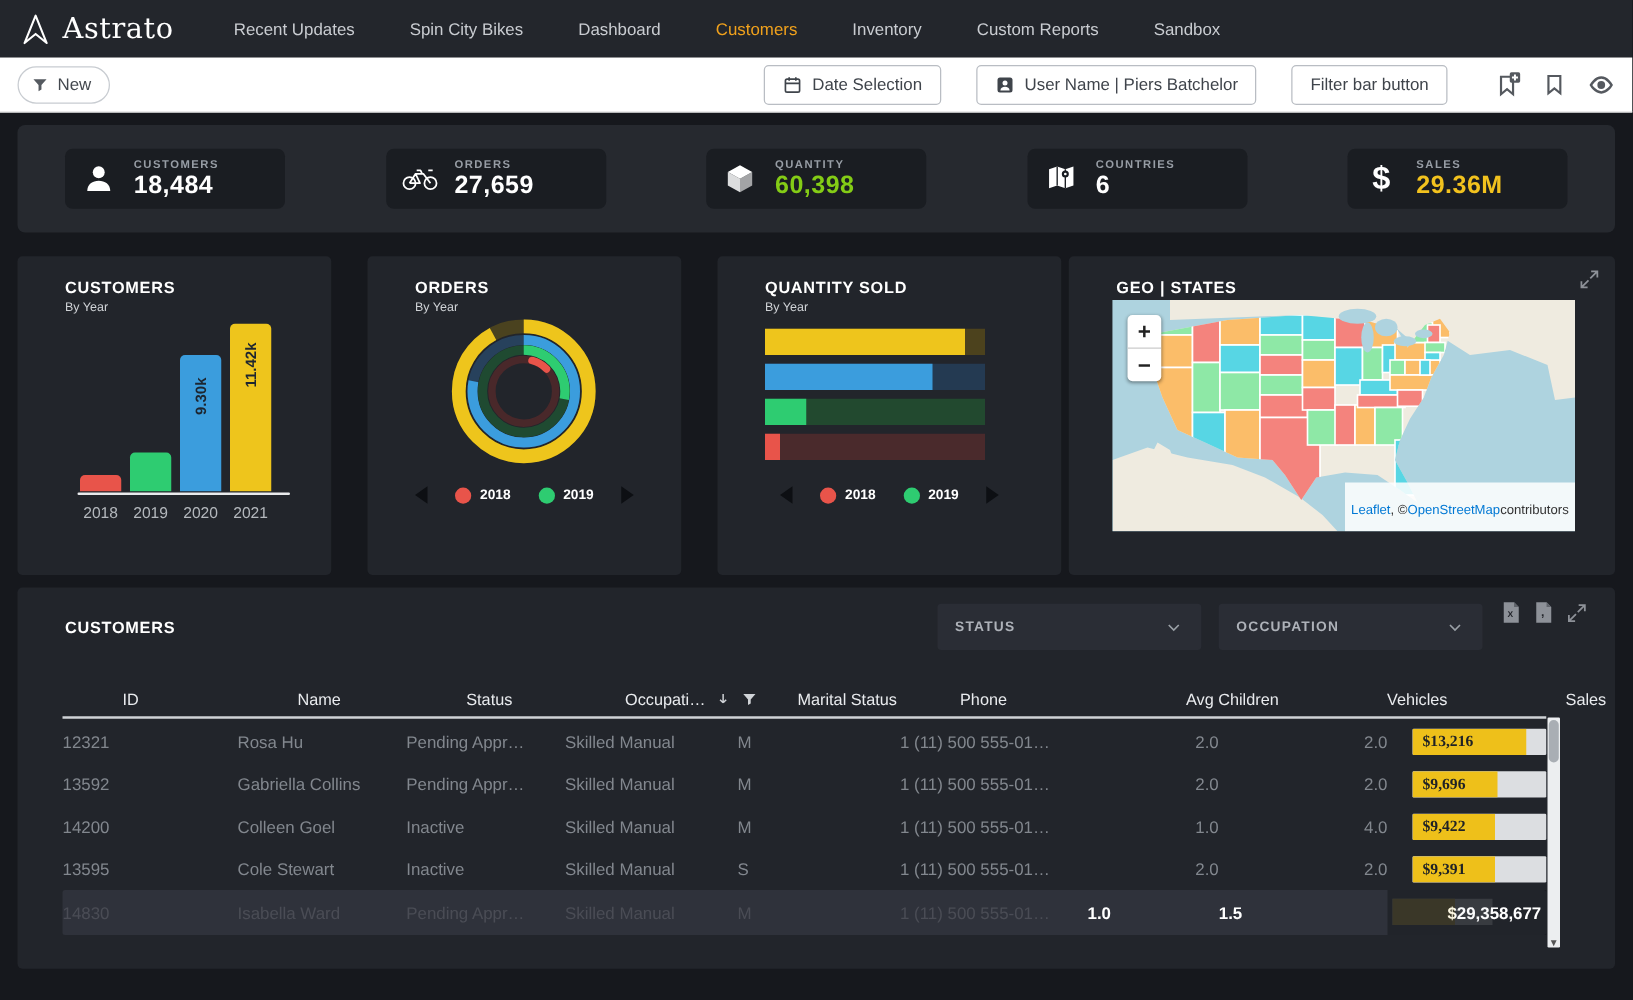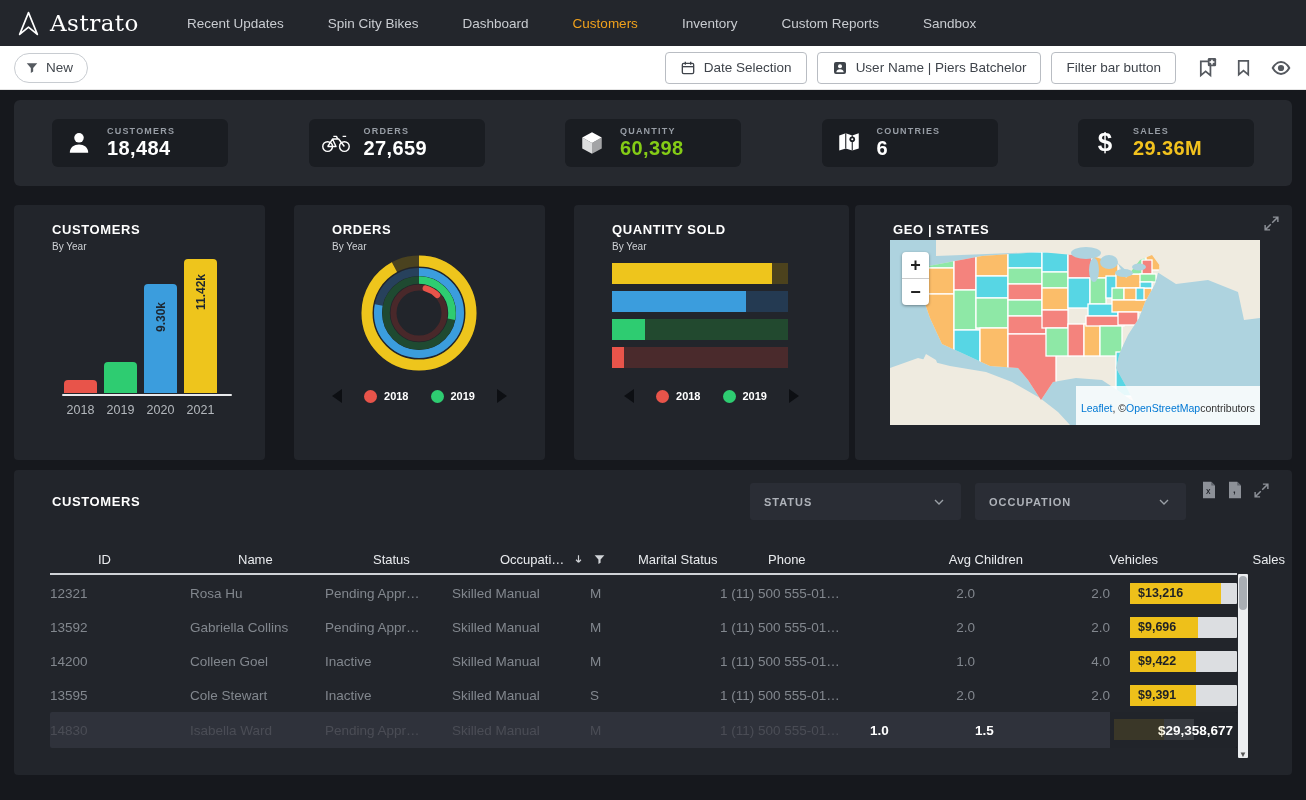--- a/index.html
+++ b/index.html
@@ -13,21 +13,21 @@
   .brand-name{font-family:"DejaVu Serif","Liberation Serif",serif;font-size:23px;letter-spacing:.5px;}
   .nav-items{display:flex;gap:44px;margin-left:48px;}
   .nav-item{font-size:13.5px;color:#c9ccd1;cursor:pointer;white-space:nowrap;}
   .nav-item.active{color:#f0a11c;}
 
   
   .toolbar{position:absolute;left:0;top:46px;width:100%;height:44px;background:#fff;
            display:flex;align-items:center;padding:0 14px;box-sizing:border-box;border-bottom:1px solid #e4e4e4;}
   .pill{height:28px;border:1px solid #c8ccd1;border-radius:15px;background:#fff;display:flex;align-items:center;
         gap:7px;padding:0 14px 0 10px;font-size:13.5px;color:#43484e;}
-  .tb-right{margin-left:auto;display:flex;align-items:center;gap:10px;padding-left:36px;}
+  .tb-right{margin-left:auto;display:flex;align-items:center;gap:28px;padding-left:36px;}
   .tb-btn{height:30px;border:1px solid #b9bdc3;border-radius:4px;background:#fff;display:flex;align-items:center;
           gap:8px;padding:0 14px;font-size:13.5px;color:#3f444b;white-space:nowrap;}
   .tb-icons{display:flex;align-items:center;gap:17px;margin-left:10px;color:#55595f;}
   .tb-icons svg{display:block;cursor:pointer;}
 
   
   .panel{position:absolute;background:#22252b;border-radius:4px;}
   .panel-title{position:absolute;left:38px;top:17px;font-size:13px;font-weight:800;color:#fff;letter-spacing:.6px;}
   .panel-sub{position:absolute;left:38px;top:36px;font-size:10px;color:#cfd2d6;}
 
@@ -82,21 +82,21 @@
   #tbl-icons{position:absolute;right:22px;top:11px;display:flex;align-items:center;gap:10px;color:#8d9198;}
 
   .t-grid{display:grid;grid-template-columns:140px 135px 127px 138px 130px 150px 105px 135px 127px;align-items:center;}
   #t-header{position:absolute;left:36px;top:76px;width:1187px;height:27px;color:#e9ebee;font-size:13px;margin-left:48px;}
   #t-header .hc{display:flex;align-items:center;gap:8px;}
   #t-header .num{justify-content:flex-end;}
   #t-underline{position:absolute;left:36px;top:103px;width:1187px;height:2px;background:#cfd2d6;}
   #t-rows{position:absolute;left:36px;top:106px;width:1187px;}
   .t-row{height:34px;font-size:13.5px;color:#82878e;}
   .t-row .num{text-align:right;}
-  .sales-cell{display:flex;justify-content:flex-end;}
+  .sales-cell{display:flex;justify-content:flex-end;font-family:Liberation Serif, serif;}
   .sales-bar{position:relative;width:107px;height:21px;background:#dcdee1;border-radius:1px;overflow:hidden;}
   .sales-fill{position:absolute;left:0;top:0;height:100%;background:#eec01a;}
   .sales-txt{position:absolute;left:8px;top:0;height:100%;display:flex;align-items:center;
              font-size:12.5px;font-weight:bold;color:#1e2126;}
   .t-total{height:36px;background:#2f323b;border-radius:2px;color:#fff;font-weight:bold;font-size:13.5px;position:relative;}
   .t-total .ghost{color:rgba(205,210,216,.17);font-weight:normal;}
   .total-sales{position:relative;height:100%;background:rgba(0,0,0,.28);display:flex;align-items:center;
                justify-content:flex-end;padding-right:4px;box-sizing:border-box;}
   .ghost-bar{position:absolute;left:4px;top:7px;width:80px;height:21px;background:#dcdee1;opacity:.12;}
   .ghost-fill{position:absolute;left:0;top:0;width:62%;height:100%;background:#eec01a;}

